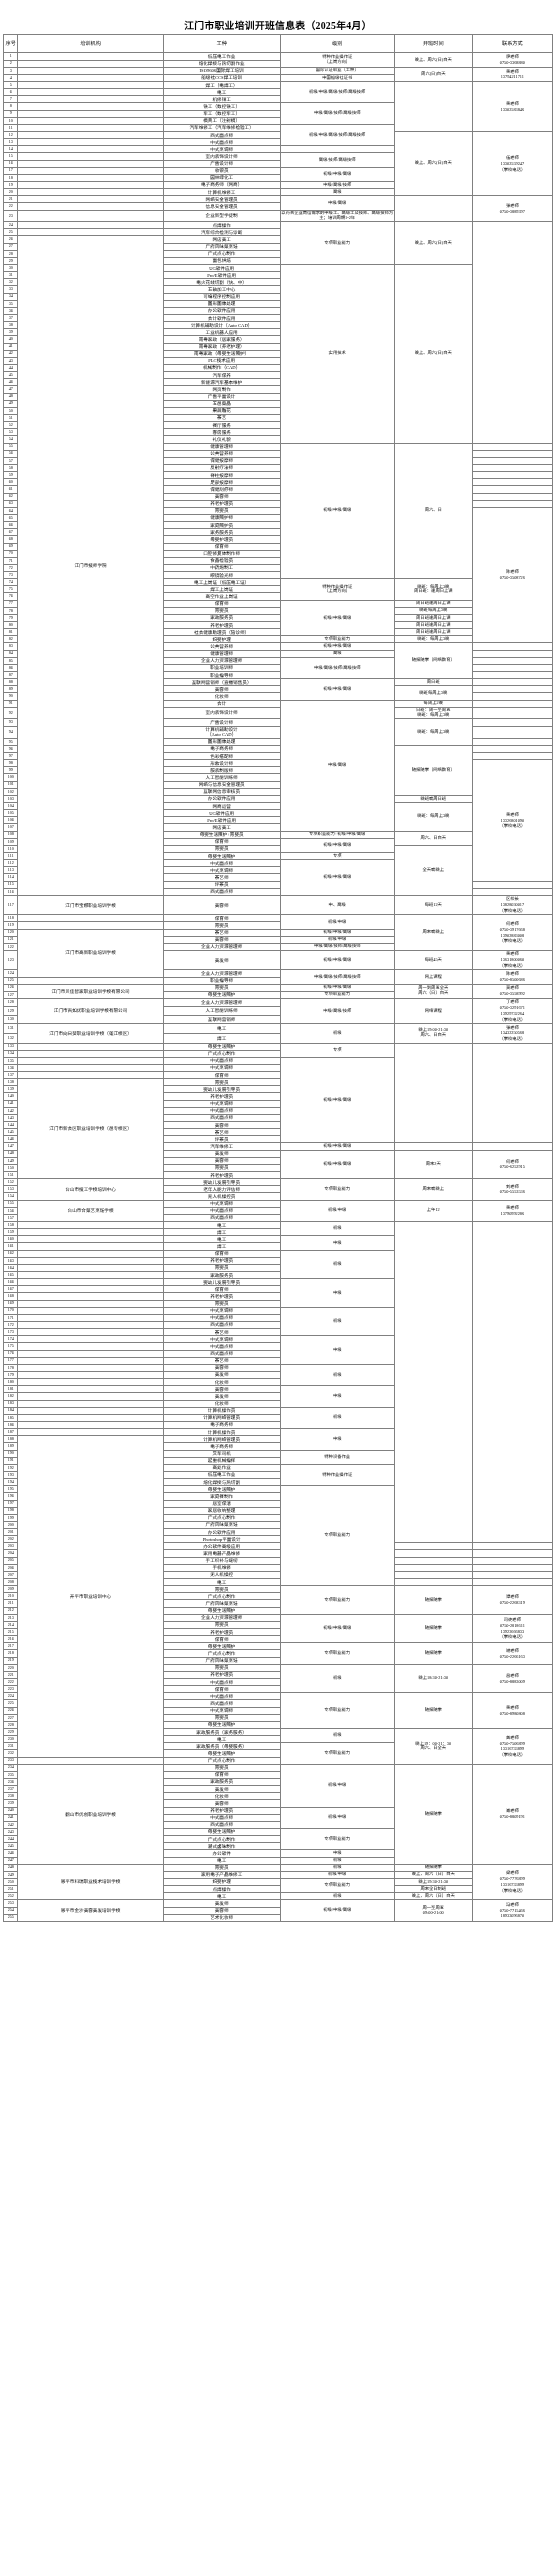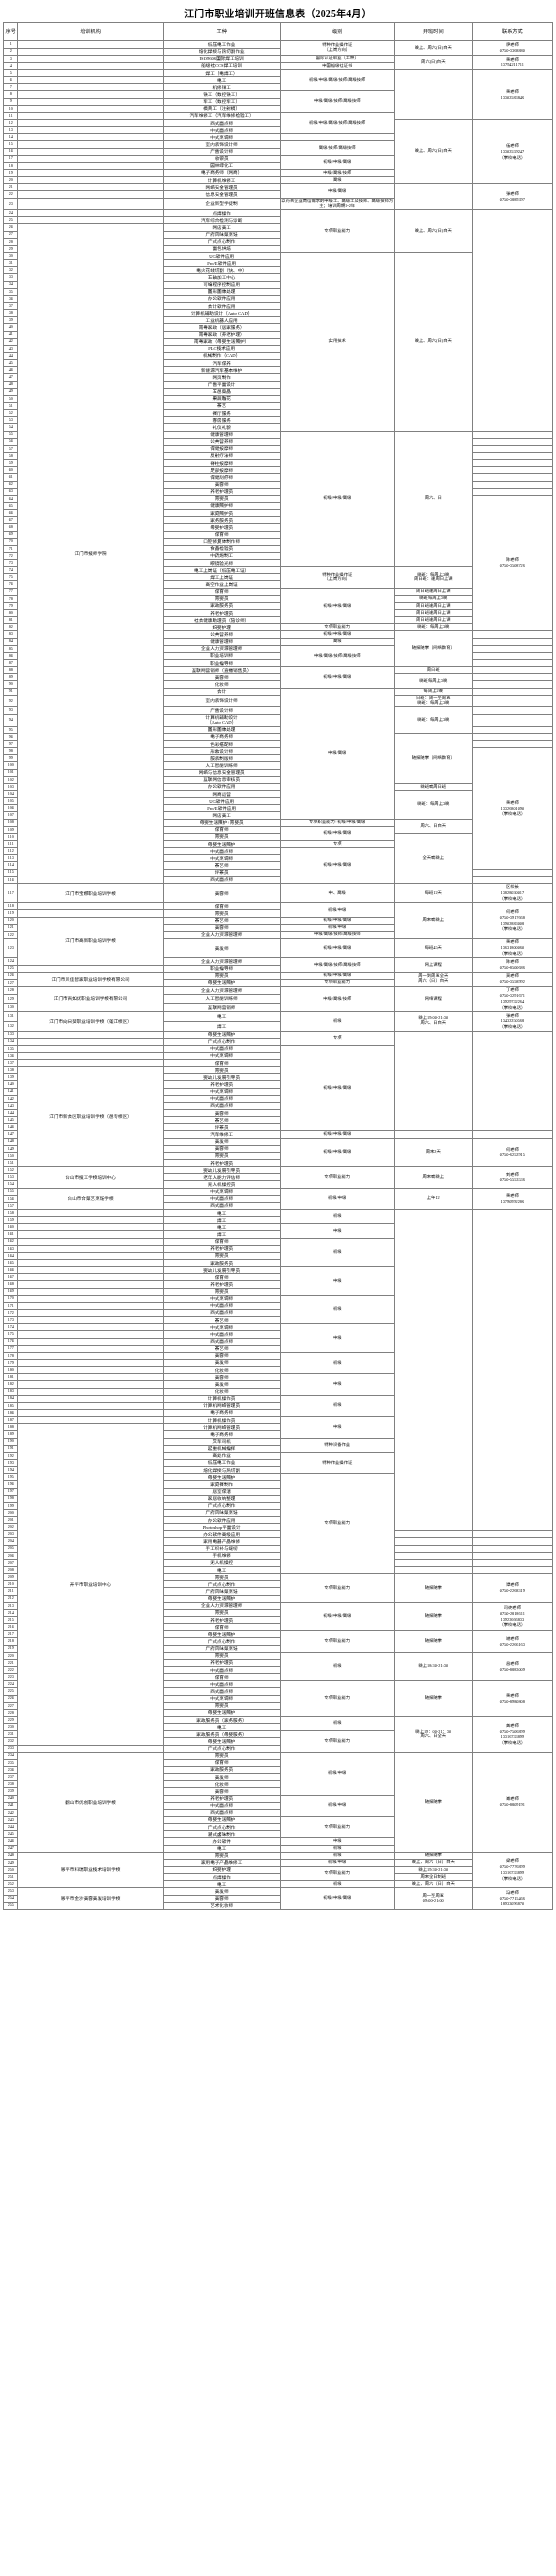--- a/index.html
+++ b/index.html
@@ -4,21 +4,21 @@
 <title>江门市职业培训开班信息表（2025年4月）</title>
 <style>
   html,body{margin:0;padding:0;background:#ffffff;}
   body{
     font-family:"Liberation Serif","DejaVu Serif",serif;
     color:#000;
     -webkit-font-smoothing:none;
   }
   #page{
     width:556px;
-    margin:4px auto;
+    margin:16px auto;
     background:#fff;
     position:relative;
     box-sizing:border-box;
     padding:0 3.1px 2.1px 3.1px;
   }
   #doc-title{
     text-align:center;
     font-size:9.8px;
     font-weight:bold;
     letter-spacing:0.3px;

